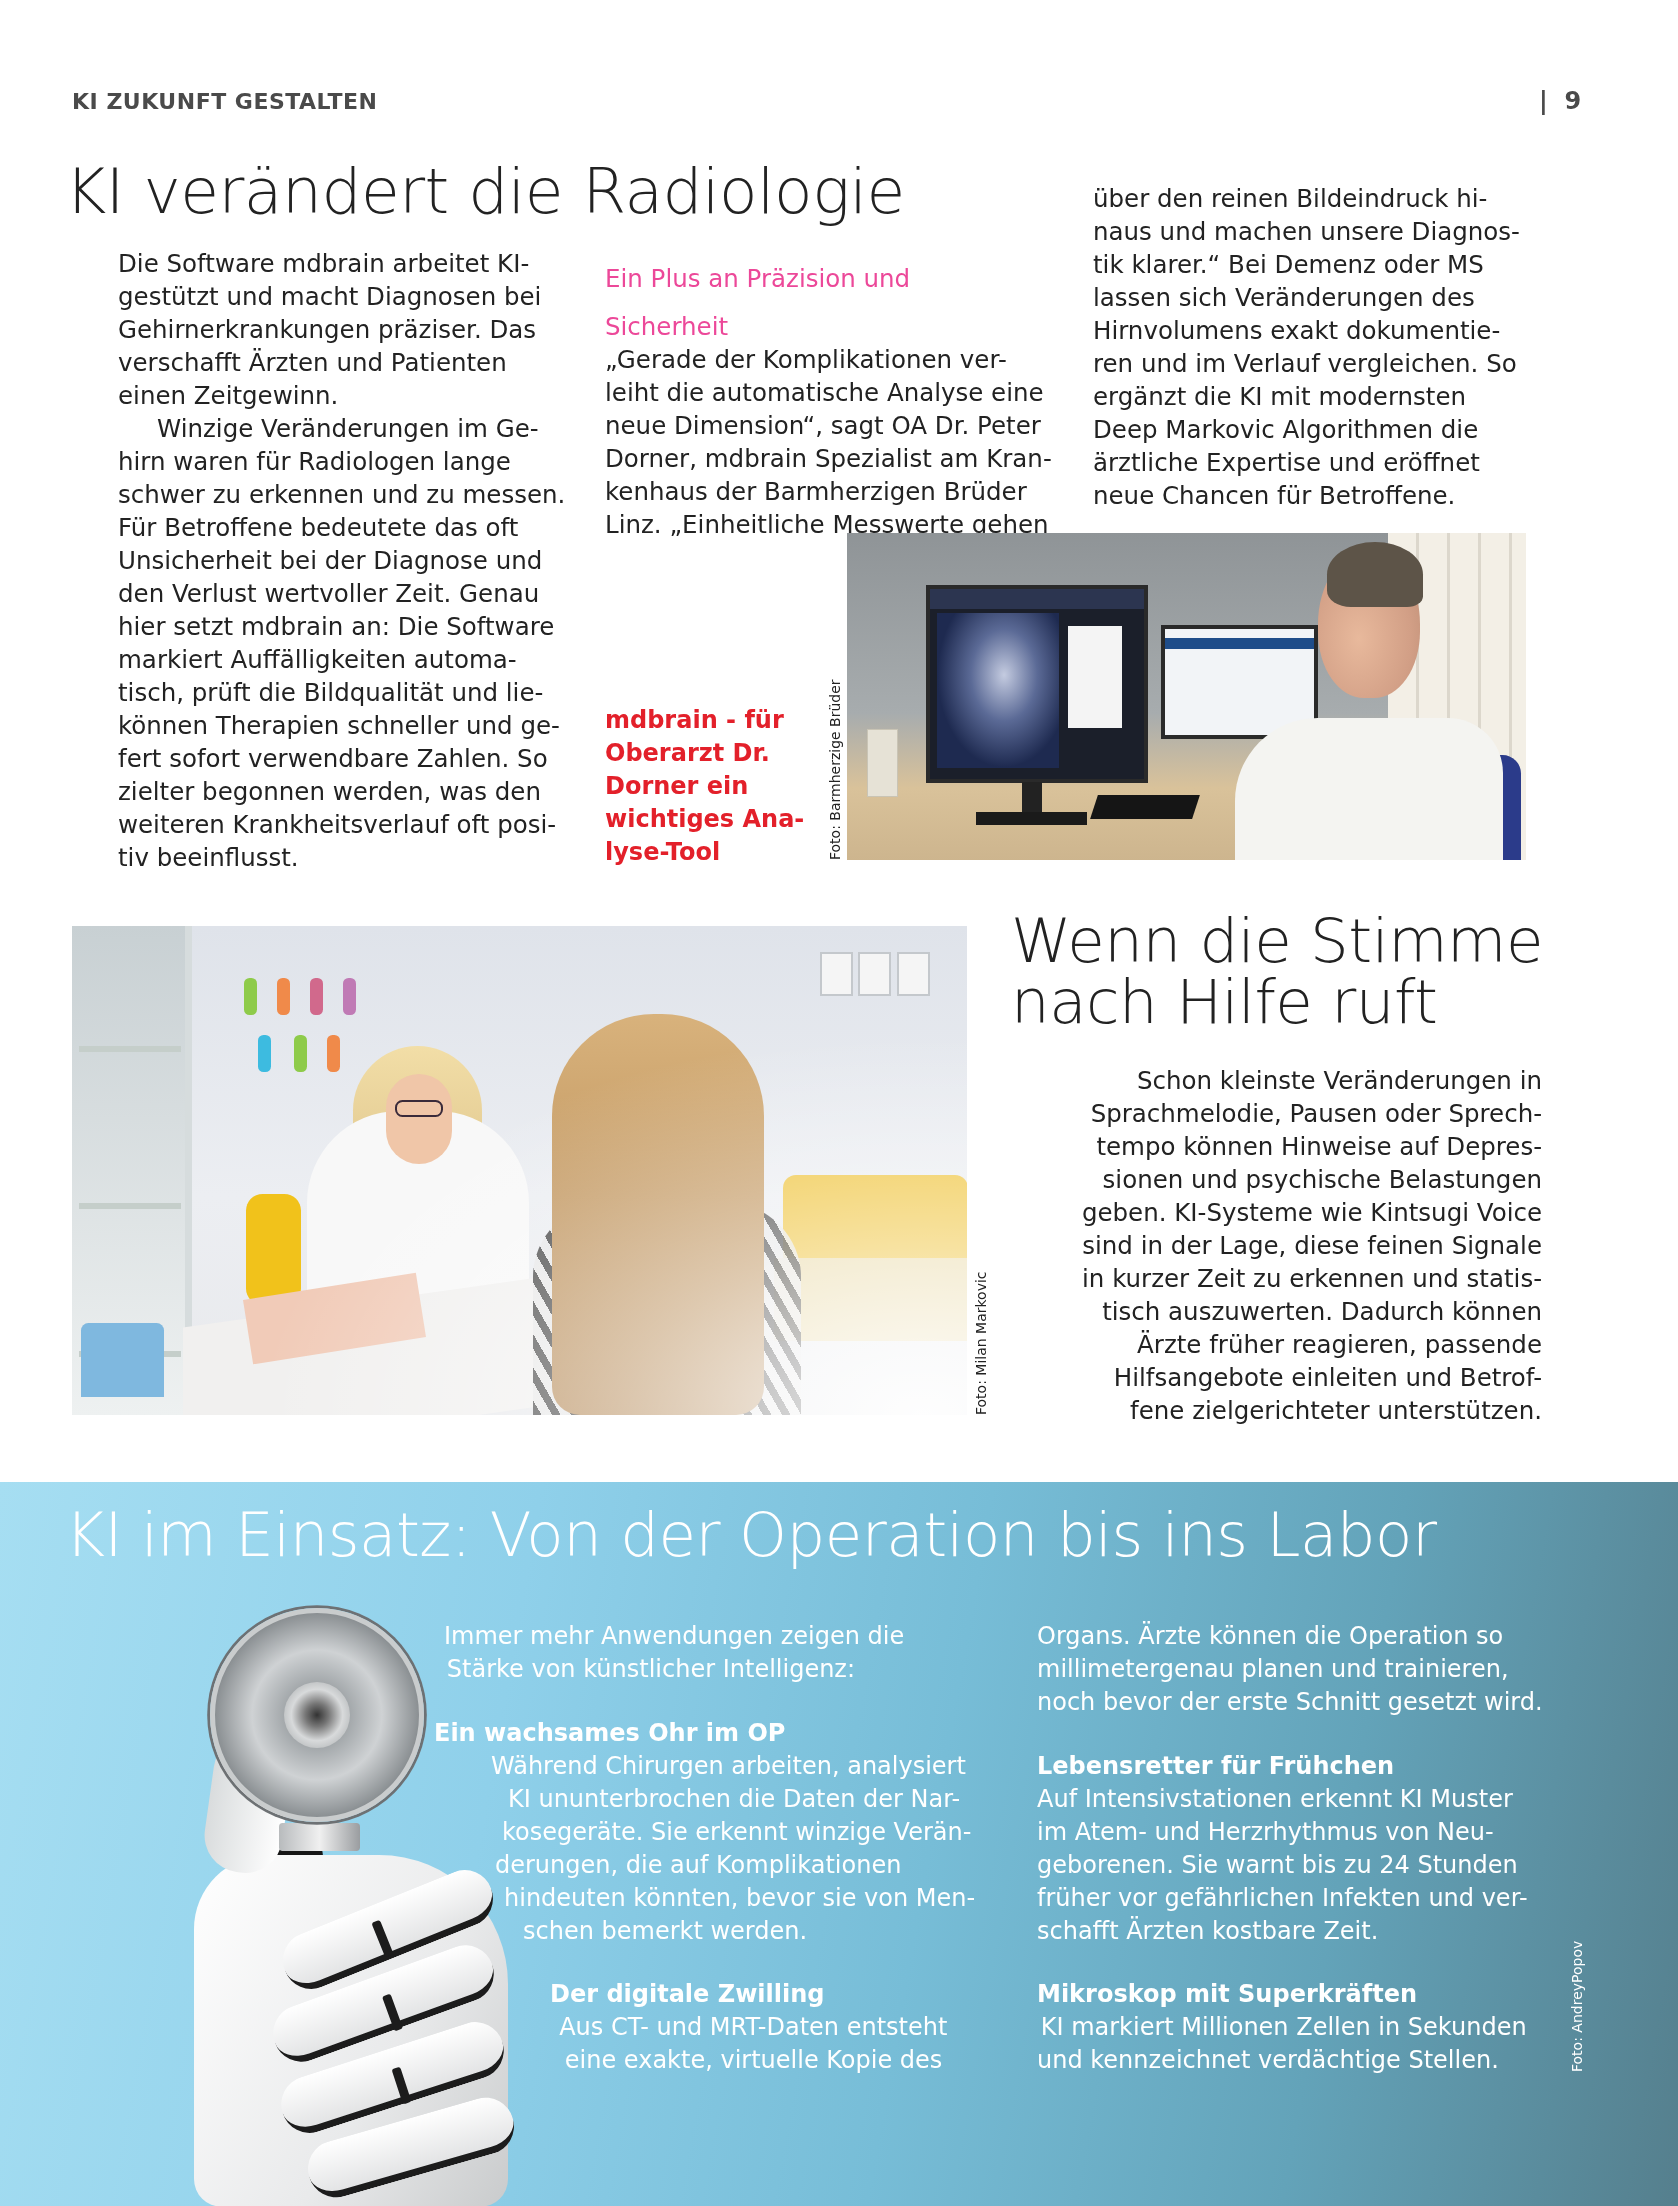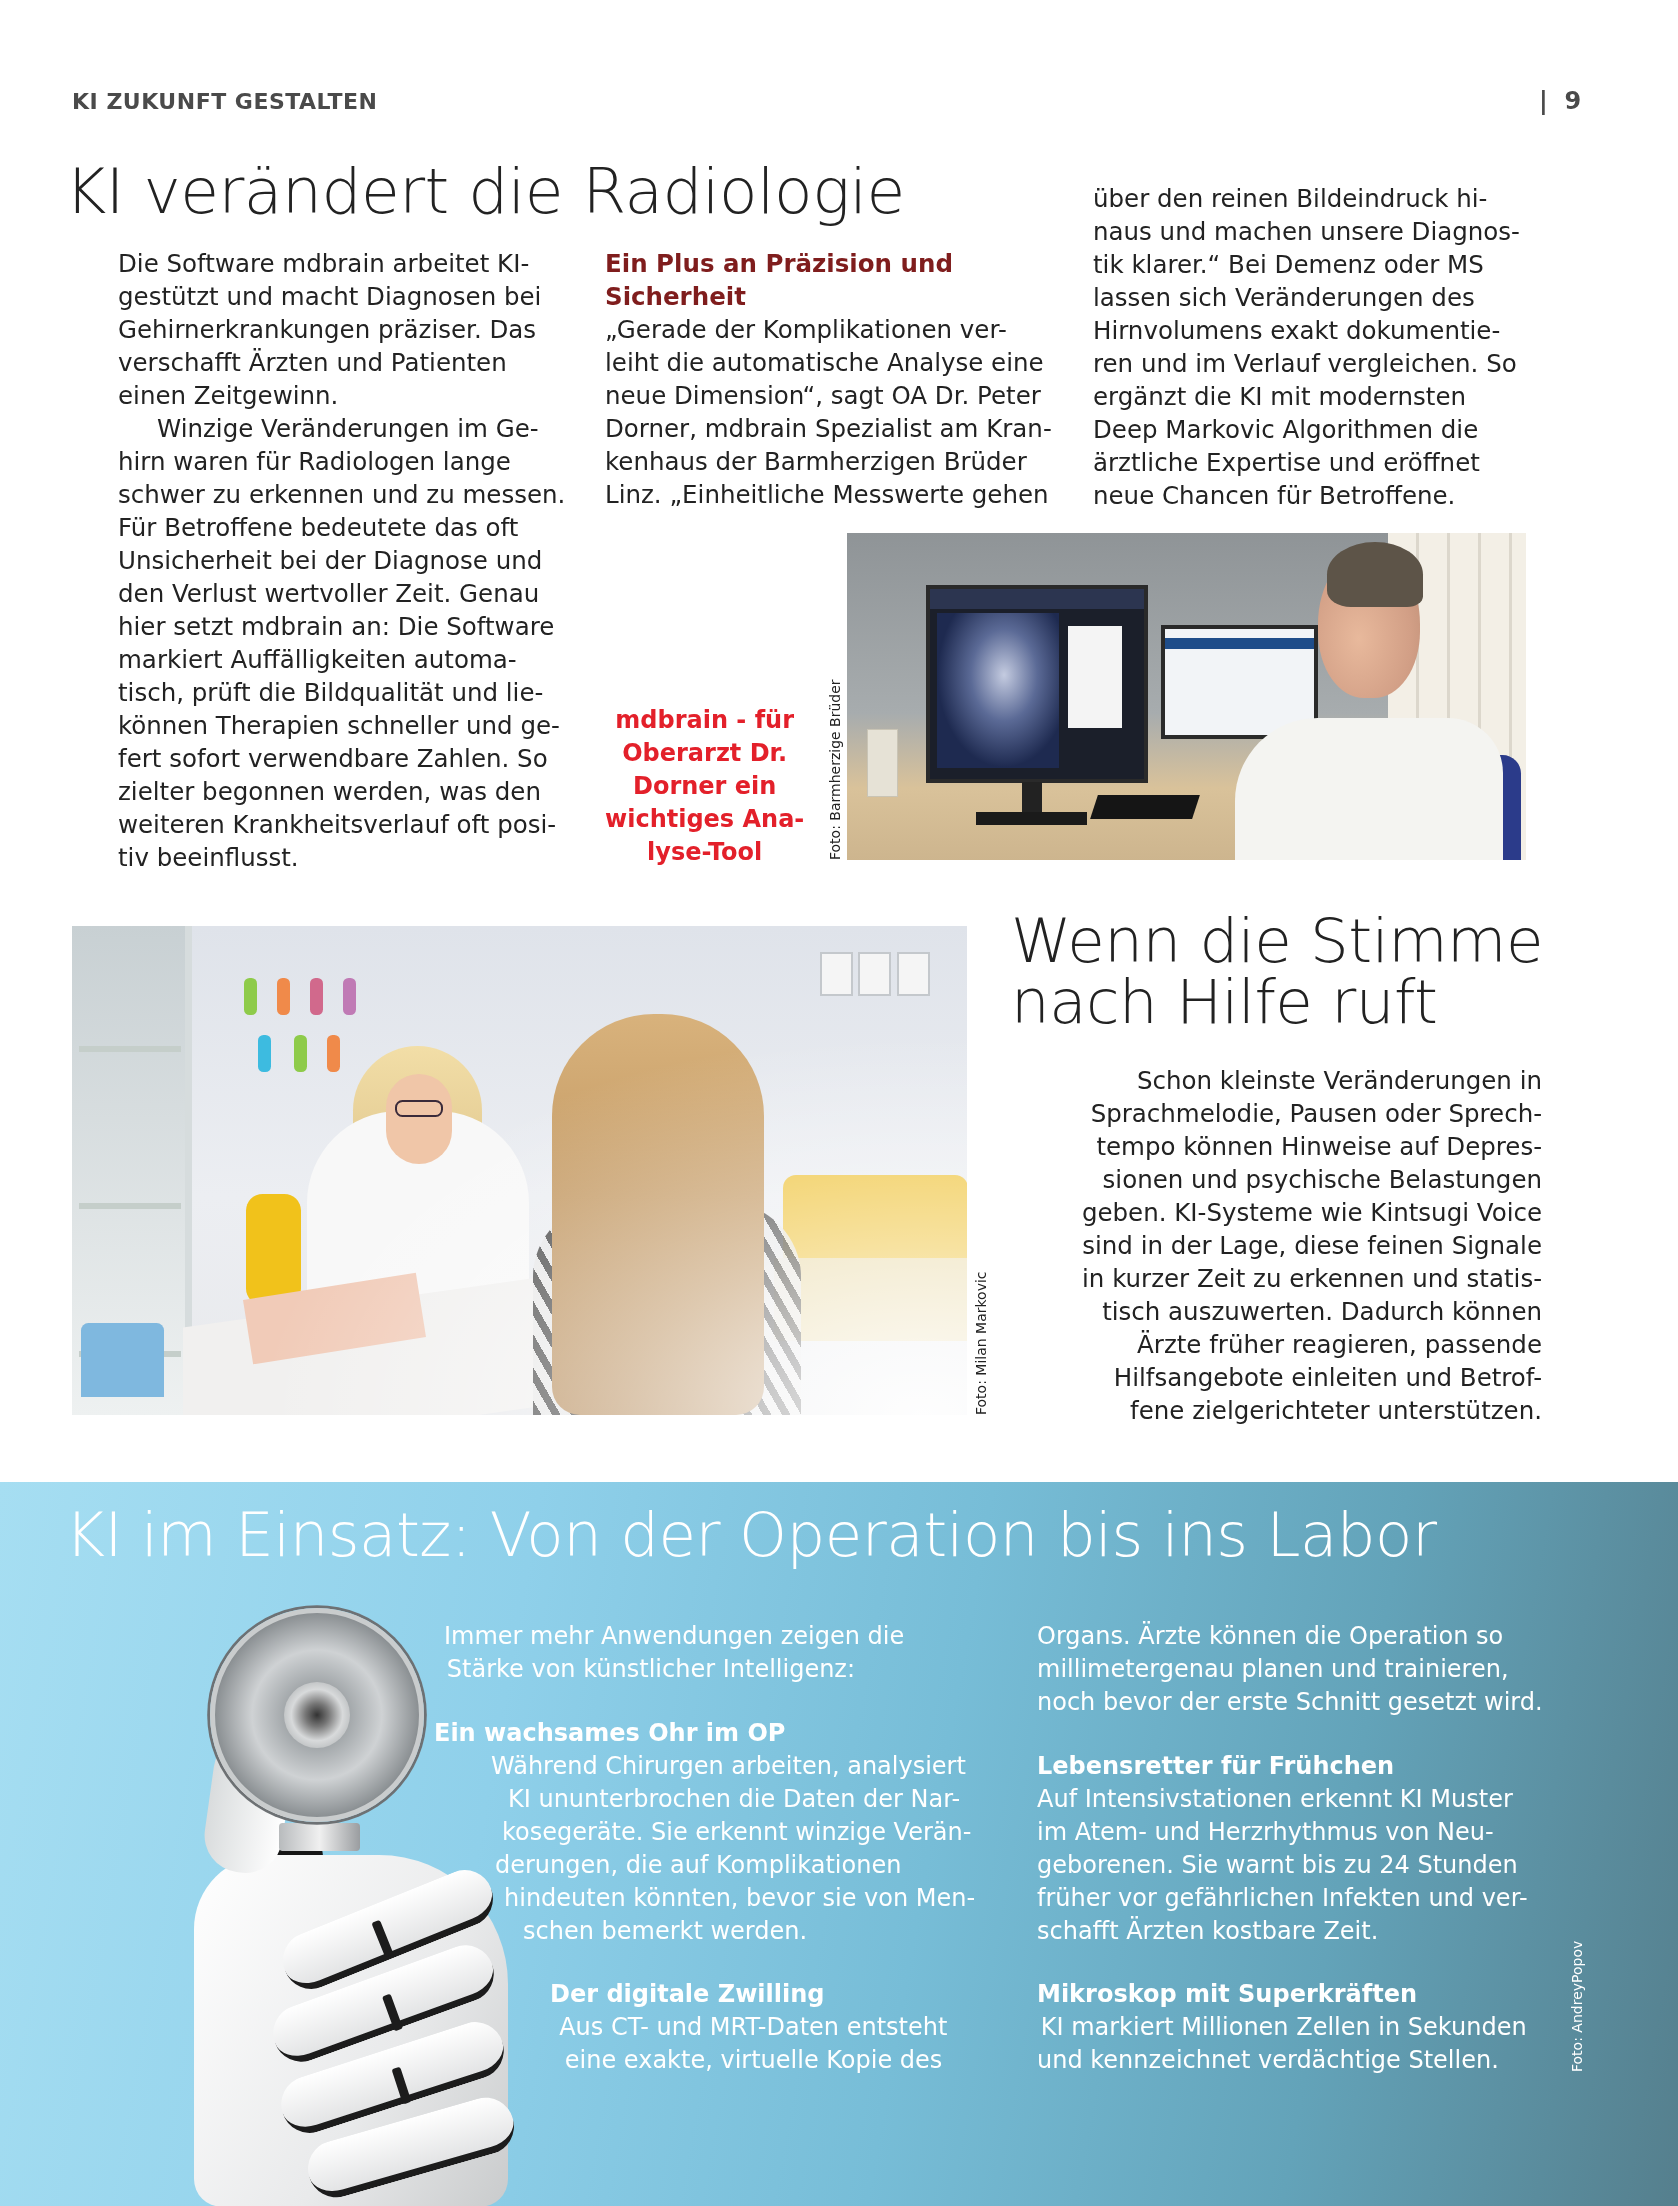--- a/index.html
+++ b/index.html
@@ -13,28 +13,28 @@
   .page-num { left: 1539px; top: 87px; font-size: 24px; font-weight: bold; color: #4a4a4a; white-space: pre; }
 
   
   .headline { font-family: "DejaVu Sans", sans-serif; font-weight: 200; color: #222; letter-spacing: -0.5px; }
   .h1 { left: 65px; top: 155px; font-size: 63px; font-weight: 300; }
   .h2 { left: 1011px; top: 910px; font-size: 61px; line-height: 61px; font-weight: 300; }
 
   
   .col { font-size: 24.5px; line-height: 33px; color: #222; }
   .col .ln { display: block; white-space: nowrap; }
-  .col .sub { font-weight: bold; color: #7f1d1d; }
+  .col .sub { font-weight: normal; color: #ec4899; margin-top: 15px; }
   .col-a { left: 118px; top: 247px; width: 461px; }
   .col-b { left: 605px; top: 247px; width: 461px; }
   .col-c { left: 1093px; top: 182px; width: 452px; }
   .col-d { left: 1062px; top: 1064px; width: 480px; text-align: right; }
 
   .caption-red { left: 605px; top: 704px; font-size: 24px; line-height: 33px; font-weight: bold; color: #e3202a; }
-  .caption-red .ln { display: block; white-space: nowrap; text-align: center; }
+  .caption-red .ln { display: block; white-space: nowrap; }
 
   .credit { font-size: 14px; color: #222; white-space: nowrap; transform-origin: left top; transform: rotate(-90deg); }
   .credit-white { color: #ffffff; }
 
   
   .photo1 { left: 847px; top: 533px; width: 679px; height: 327px; background: linear-gradient(180deg,#8f9497 0%,#a7acae 55%,#d9c29a 78%,#cdb58e 100%); overflow: hidden; }
   .photo1 .curtain { position: absolute; right: 0; top: 0; width: 138px; height: 100%; background: repeating-linear-gradient(90deg,#f3efe6 0 28px,#dcd7cc 28px 31px); }
   .photo1 .mon1 { position: absolute; left: 79px; top: 52px; width: 222px; height: 198px; background: #1b1f2a; border: 4.6px solid #2a2a2a; }
   .photo1 .mon1 .scan { position: absolute; left: 7.4px; top: 24px; width: 122px; height: 155px; background: radial-gradient(ellipse at 55% 40%,#c4cbe0 0%,#5b6a96 35%,#1e2a50 70%); }
   .photo1 .mon1 .doc { position: absolute; left: 138px; top: 37px; width: 54px; height: 102px; background: #f4f4f4; }

